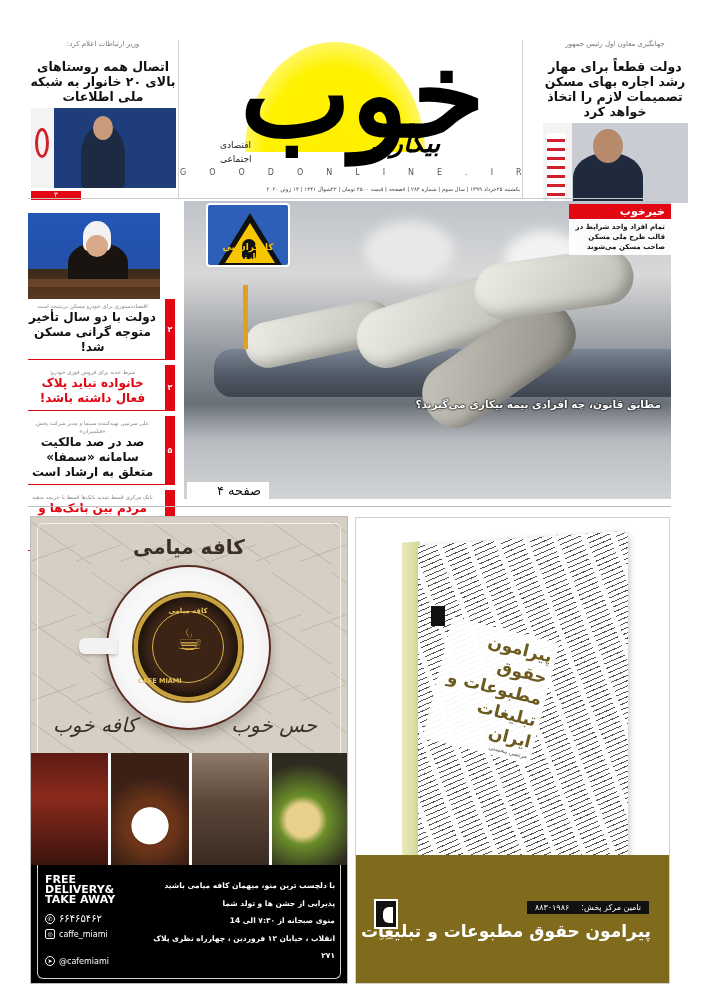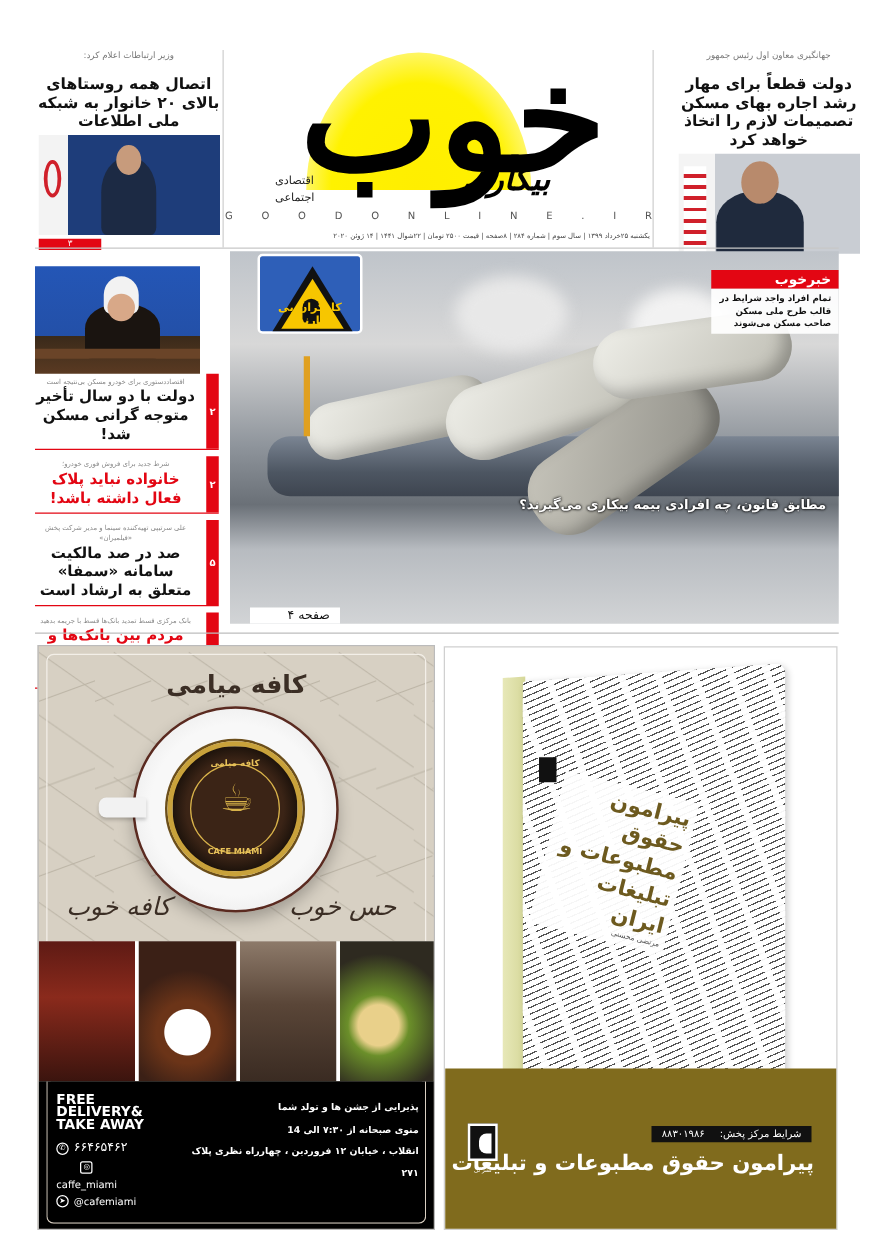--- a/index.html
+++ b/index.html
@@ -42,26 +42,26 @@
   .glove { position: absolute; background: linear-gradient(135deg, #efefe9, #bdbcb2); border-radius: 30px; box-shadow: inset -6px -6px 12px rgba(0,0,0,.25); }
 
   .sign { position: absolute; left: 22px; top: 2px; width: 84px; height: 64px; background: #2e5fb8; border: 2px solid #fff; border-radius: 4px; }
   .sign-tri { position: absolute; left: 10px; top: 8px; width: 0; height: 0; border-left: 32px solid transparent; border-right: 32px solid transparent; border-bottom: 52px solid #111; }
   .sign-tri-in { position: absolute; left: 17px; top: 18px; width: 0; height: 0; border-left: 25px solid transparent; border-right: 25px solid transparent; border-bottom: 40px solid #f7c600; }
   .sign-fig { position: absolute; left: 34px; top: 34px; width: 14px; height: 20px; background: #111; border-radius: 7px 7px 3px 3px; }
   .sign-text { position: absolute; left: 0; bottom: 3px; width: 100%; text-align: center; color: #f7c600; font-size: 9px; font-weight: bold; }
   .sign-pole { position: absolute; left: 59px; top: 84px; width: 5px; height: 64px; background: #e0a020; }
 
   .good-news { position: absolute; right: 0; top: 3px; width: 102px; }
-  .good-news .label { background: #e30613; color: #fff; font-size: 11px; font-weight: bold; text-align: right; padding: 1px 6px; margin-top: 12px; }
+  .good-news .label { background: #e30613; color: #fff; font-size: 11px; font-weight: bold; text-align: right; padding: 1px 6px; }
   .good-news .body { background: rgba(255,255,255,0.92); font-size: 7px; font-weight: bold; line-height: 10px; text-align: right; padding: 3px 6px; color: #111; }
 
   .hero-kicker { position: absolute; right: 10px; top: 197px; font-size: 10.5px; font-weight: bold; color: #fff; text-shadow: 0 0 2px #000, 0 0 2px #000; white-space: nowrap; }
   .hero-headline { position: absolute; right: 8px; top: 216px; width: 420px; text-align: right; font-size: 27px; font-weight: bold; line-height: 34px; color: #ffd500; -webkit-text-stroke: 1px #4a3a00; text-shadow: 1px 1px 0 #3a2c00, 0 2px 3px rgba(0,0,0,.5); }
-  .hero-page { position: absolute; left: 16px; bottom: 0; background: #fff; padding: 1px 8px 1px 30px; font-size: 10px; color: #111; }
+  .hero-page { position: absolute; left: 3px; bottom: 0; background: #fff; padding: 1px 8px 1px 30px; font-size: 13px; color: #111; }
 
   
   #left-col { position: absolute; left: 28px; top: 213px; width: 147px; }
   .rouhani { width: 132px; height: 86px; margin-right: 15px; background: linear-gradient(180deg, #2456b6 0%, #2350a8 65%, #3a2a1a 65%, #5a3a22 100%); position: relative; overflow: hidden; }
   .mini-story { position: relative; width: 147px; padding: 3px 18px 4px 0; text-align: center; border-bottom: 1px solid #e30613; }
   .mini-story .tag { position: absolute; right: 0; top: 0; width: 10px; height: 100%; background: #e30613; color: #fff; font-size: 8px; font-weight: bold; display: flex; align-items: center; justify-content: center; }
   .mini-story .kicker { font-size: 5.5px; color: #888; line-height: 8px; }
   .mini-story .headline { font-size: 12px; font-weight: bold; line-height: 15px; }
   .mini-story .headline.red { color: #e30613; }
   .mini-story .headline.black { color: #111; }
@@ -73,21 +73,21 @@
       linear-gradient(35deg, transparent 48%, #b9b0a2 49%, transparent 50%) 0 0/60px 50px,
       linear-gradient(-20deg, transparent 48%, #b9b0a2 49%, transparent 50%) 0 0/45px 70px,
       #d7d0c4; opacity: .9; }
   .cafe-frame { position: absolute; left: 6px; top: 6px; width: 304px; height: 452px; border: 1px solid #f3efe8; border-radius: 6px; }
   .cafe-title { position: absolute; left: 0; top: 18px; width: 100%; text-align: center; font-size: 20px; font-weight: bold; color: #3b2e25; }
   .saucer { position: absolute; left: 75px; top: 48px; width: 165px; height: 165px; border-radius: 50%; background: radial-gradient(circle, #f8f8f8 60%, #e0e0e0 100%); box-shadow: 0 6px 12px rgba(0,0,0,.25); border: 2px solid #5a2a20; }
   .cup-handle { position: absolute; left: 48px; top: 121px; width: 38px; height: 16px; background: #f2f2f2; border-radius: 6px 0 0 6px; box-shadow: 0 2px 3px rgba(0,0,0,.2); }
   .coffee-badge { position: absolute; left: 103px; top: 76px; width: 108px; height: 108px; border-radius: 50%; background: radial-gradient(circle, #3b2416 55%, #1f140c 70%); border: 4px solid #c9a23b; box-shadow: 0 0 0 2px #6b4e1a; }
   .badge-inner { position: absolute; inset: 14px; border-radius: 50%; border: 1.5px solid #d8b24a; }
   .badge-palm { position: absolute; left: 38px; top: 28px; font-size: 30px; color: #d8b24a; line-height: 1; }
-  .badge-name { position: absolute; left: 0; bottom: 12px; width: 100%; text-align: center; font-size: 6.5px; color: #e8c25a; font-weight: bold; direction: ltr; }
+  .badge-name { position: absolute; left: 0; bottom: 12px; width: 100%; text-align: left; font-size: 6.5px; color: #e8c25a; font-weight: bold; direction: ltr; }
   .badge-top { position: absolute; left: 0; top: 10px; width: 100%; text-align: center; font-size: 7px; color: #e8c25a; font-weight: bold; }
   .cafe-slogan { position: absolute; top: 196px; font-family: "DejaVu Serif", serif; font-style: italic; font-size: 20px; color: #3b2e25; }
   .cafe-slogan.a { right: 30px; }
   .cafe-slogan.b { left: 22px; }
 
   .photo-strip { position: absolute; left: 0; top: 236px; width: 318px; height: 112px; display: flex; gap: 3px; background: #fff; }
   .photo-strip div { flex: 1; height: 100%; }
   .p1 { background: radial-gradient(circle at 40% 60%, #e9d08a 0 20%, #6b8f2a 30%, #2e2a20 70%); }
   .p2 { background: linear-gradient(180deg, #8d7a6a 0%, #5a4638 45%, #3a2b22 100%); }
   .p3 { background: radial-gradient(circle at 50% 65%, #ffffff 0 22%, #6b3418 23% 30%, #3b2016 60%); }
@@ -245,48 +245,49 @@
     <div class="cafe-footer-frame"></div>
     <div class="delivery">
       <div>FREE</div>
       <div>DELIVERY&amp;</div>
       <div>TAKE AWAY</div>
     </div>
     <div class="contact" style="top:48px;font-size:10px;">
       <span class="ico">✆</span>
       <span>۶۶۴۶۵۴۶۲</span>
     </div>
-    <div class="contact" style="top:64px;flex-direction:column;">
+    <div class="contact" style="top:64px;">
       <span class="ico sq">◎</span>
       <span>caffe_miami</span>
     </div>
     <div class="contact" style="top:79px;margin-top:12px;">
       <span class="ico">➤</span>
       <span>@cafemiami</span>
     </div>
     <div class="cafe-lines">
+      <div>با دلچسب ترین منو، میهمان کافه میامی باشید</div>
       <div>پذیرایی از جشن ها و تولد شما</div>
       <div>منوی صبحانه از ۷:۳۰ الی 14</div>
       <div>انقلاب ، خیابان ۱۲ فروردین ، چهارراه نظری پلاک ۲۷۱</div>
     </div>
   </div>
 </div>
 
 <div id="book-ad">
   <div class="book-spine"></div>
   <div class="book-cover"></div>
   <div class="book-publisher-mark"></div>
   <div class="book-title-box">
     <div class="t">پیرامون حقوق مطبوعات و تبلیغات ایران</div>
     <div class="a">مرتضی محسنی</div>
   </div>
 
   <div class="book-footer">
     <div class="phone-bar">
-      <span>شرایط مرکز پخش:</span>
+      <span>تامین مرکز پخش:</span>
       <span>۸۸۳۰۱۹۸۶</span>
     </div>
     <div class="book-footer-title">پیرامون حقوق مطبوعات و تبلیغات ایران</div>
     <div class="pub-logo">
       <div class="pub-logo-face"></div>
     </div>
     <div class="pub-name">نشر نی</div>
   </div>
 </div>
 

